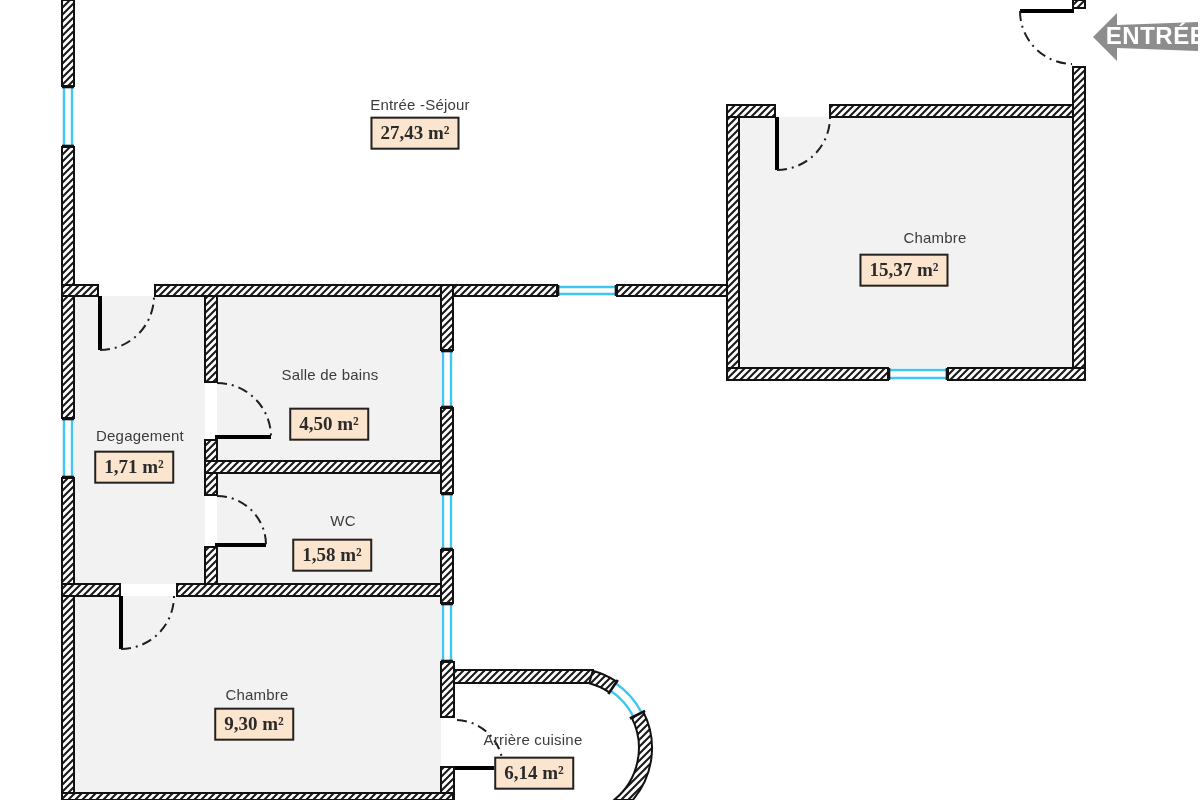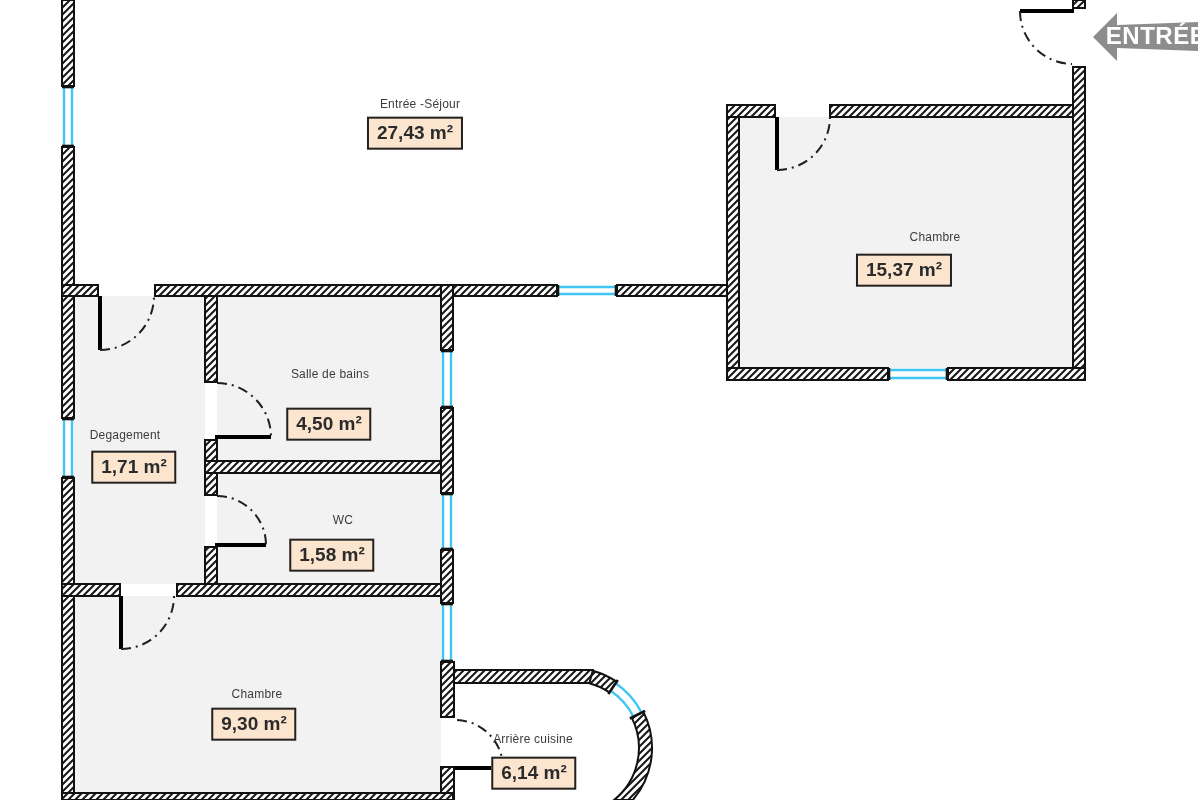--- a/index.html
+++ b/index.html
@@ -12,29 +12,29 @@
   .wall{fill:url(#hatch);stroke:#111;stroke-width:2;}
   .roomfill{fill:var(--room-fill,#f2f2f2);}
   .wopen{fill:#ffffff;}
   .glass{stroke:var(--window-glass,#3fc6f3);stroke-width:2.4;fill:none;}
   .cap{stroke:#111;stroke-width:2.6;}
   .leaf{stroke:#000;stroke-width:4;}
   .swing{stroke:#1f1f1f;stroke-width:2;fill:none;stroke-dasharray:10 5 2 5;}
   .arrow{fill:var(--entry-arrow,#8d8d8d);}
   .room-name{
     position:absolute;transform:translate(-50%,-50%);
-    color:var(--label-text,#3c3c3c);font-size:12px;font-weight:500;
+    color:var(--label-text,#3c3c3c);font-size:15px;font-weight:500;
     white-space:nowrap;letter-spacing:.2px;
   }
   .area-badge{
     position:absolute;transform:translate(-50%,-50%);
     background:var(--area-badge-fill,#fbe5ce);
     border:2.5px solid var(--area-badge-border,#222);
     color:#2b2b2b;font-size:19px;font-weight:600;
-    padding:1px 8px 2px 8px;white-space:nowrap;line-height:1.35;
+    padding:1px 8px 2px 8px;white-space:nowrap;line-height:1.35;font-family:Liberation Serif, serif;
   }
   .entry-text{
     position:absolute;transform:translate(-50%,-50%);
     color:#fff;font-size:24px;font-weight:bold;letter-spacing:.5px;
     white-space:nowrap;
   }
 </style>
 </head>
 <body>
 
@@ -190,21 +190,21 @@
 
   <div class="room-name" style="left:420px;top:104px">Entrée -Séjour</div>
   <div class="area-badge" style="left:415px;top:133px">27,43 m²</div>
 
   <div class="room-name" style="left:935px;top:237px">Chambre</div>
   <div class="area-badge" style="left:904px;top:270px">15,37 m²</div>
 
   <div class="room-name" style="left:330px;top:374px">Salle de bains</div>
   <div class="area-badge" style="left:329px;top:424px">4,50 m²</div>
 
-  <div class="room-name" style="left:125px;top:435px">Degagement</div>
+  <div class="room-name" style="left:140px;top:435px">Degagement</div>
   <div class="area-badge" style="left:134px;top:467px">1,71 m²</div>
 
   <div class="room-name" style="left:343px;top:520px">WC</div>
   <div class="area-badge" style="left:332px;top:555px">1,58 m²</div>
 
   <div class="room-name" style="left:257px;top:694px">Chambre</div>
   <div class="area-badge" style="left:254px;top:724px">9,30 m²</div>
 
   <div class="room-name" style="left:533px;top:739px">Arrière cuisine</div>
   <div class="area-badge" style="left:534px;top:773px">6,14 m²</div>

